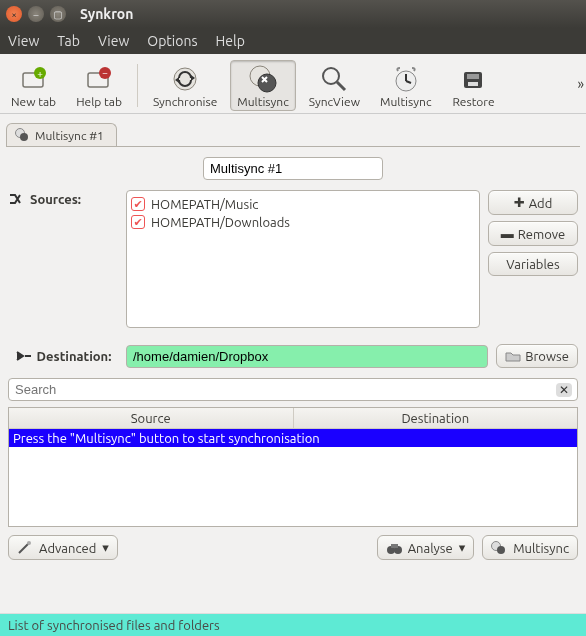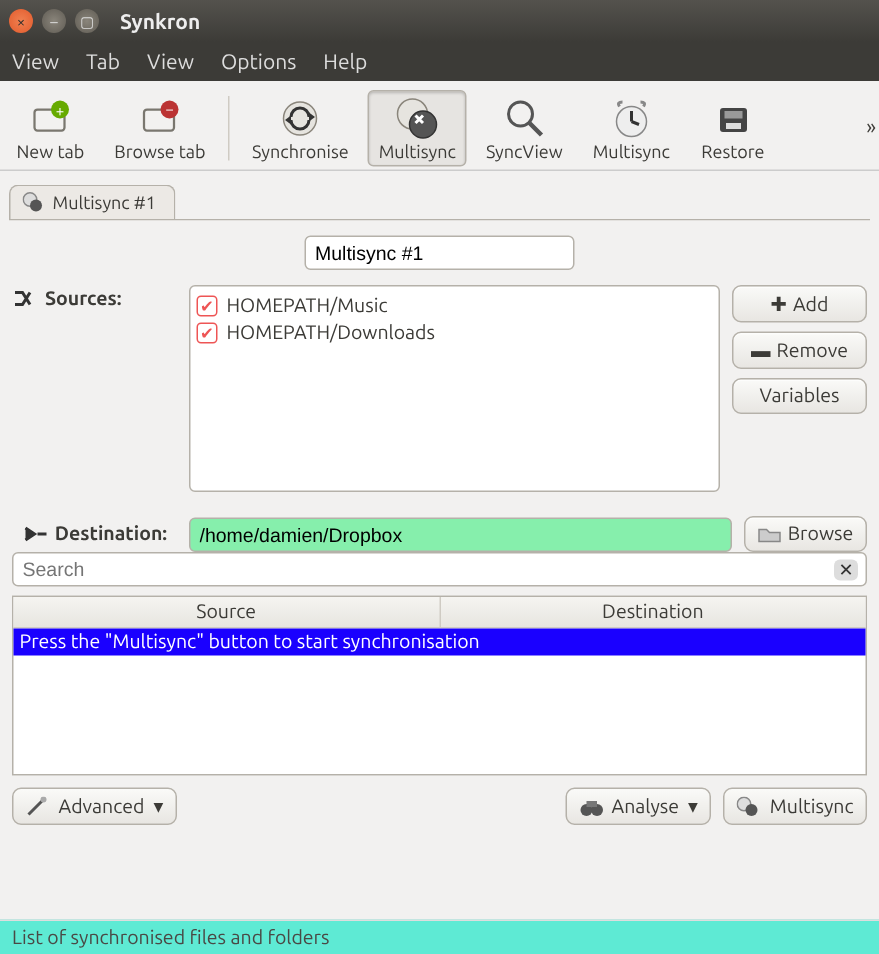--- a/index.html
+++ b/index.html
@@ -94,21 +94,21 @@
   .chk { width:14px; height:14px; border:1px solid #e55; border-radius:3px; display:inline-flex; align-items:center; justify-content:center; color:#e55; font-size:11px; background:#fff;}
   .btncol { display:flex; flex-direction:column; gap:6px; width:90px; }
   .btn {
     border:1px solid #b5b1a9; border-radius:6px; background:linear-gradient(#fafaf8,#e8e6e2);
     padding:4px 6px; font-size:13px; display:flex; align-items:center; justify-content:center; gap:4px;
     box-shadow: 0 1px 0 rgba(255,255,255,0.6) inset;
   }
   .dest-row { display:flex; align-items:center; gap:8px; margin-top:16px; }
   .dest-label { font-weight:bold; font-size:13px; display:flex; align-items:center; gap:4px; width:110px;justify-content:center;}
   .dest-input { flex:1; padding:3px 6px; border:1px solid #b5b1a9; border-radius:4px; background:#86efac; font-size:13px;}
-  .search-row { }
+  .search-row { margin-top:10px; }
   .search-input { width:100%; padding:3px 6px; border:1px solid #b5b1a9; border-radius:4px; background:#fff; font-size:13px; position:relative;}
   .search-wrap { position:relative; }
   .clear-x { position:absolute; right:6px; top:50%; transform:translateY(-50%); font-size:12px; color:#333; background:#ddd; border-radius:4px; padding:0 3px;}
   .table {
     margin-top:6px; border:1px solid #b5b1a9; background:#fff; height:120px;
   }
   .thead { display:flex; background:linear-gradient(#f5f4f1,#e7e5e0); border-bottom:1px solid #cfcbc3;}
   .th { flex:1; text-align:center; font-size:13px; padding:3px 0; border-right:1px solid #cfcbc3;}
   .th:last-child { border-right:none;}
   .trow { background:#1a00ff; color:#fff; font-size:13px; padding:2px 4px;}
@@ -148,21 +148,21 @@
     <span>New tab</span>
   </div>
   <div class="toolbtn">
     <span class="icon">
       <svg width="28" height="28">
           <rect x="3" y="8" width="20" height="14" rx="2" fill="none" stroke="#7a776f" stroke-width="1.5"></rect>
           <circle cx="20" cy="8" r="6" fill="#b33"></circle>
           <text x="20" y="11" text-anchor="middle" font-size="9" fill="#fff">–</text>
         </svg>
     </span>
-    <span>Browse tab</span>
+    <span>Help tab</span>
   </div>
   <div class="sep"></div>
   <div class="toolbtn">
     <span class="icon">
       <svg width="30" height="30">
           <circle cx="15" cy="15" r="11" fill="#e6e4df" stroke="#8a857b"></circle>
           <path d="M9 14 A6 6 0 0 1 21 14" fill="none" stroke="#333" stroke-width="2"></path>
           <path d="M21 16 A6 6 0 0 1 9 16" fill="none" stroke="#333" stroke-width="2"></path>
           <polygon points="21,11 25,14 21,17" fill="#333"></polygon>
           <polygon points="9,19 5,16 9,13" fill="#333"></polygon>

